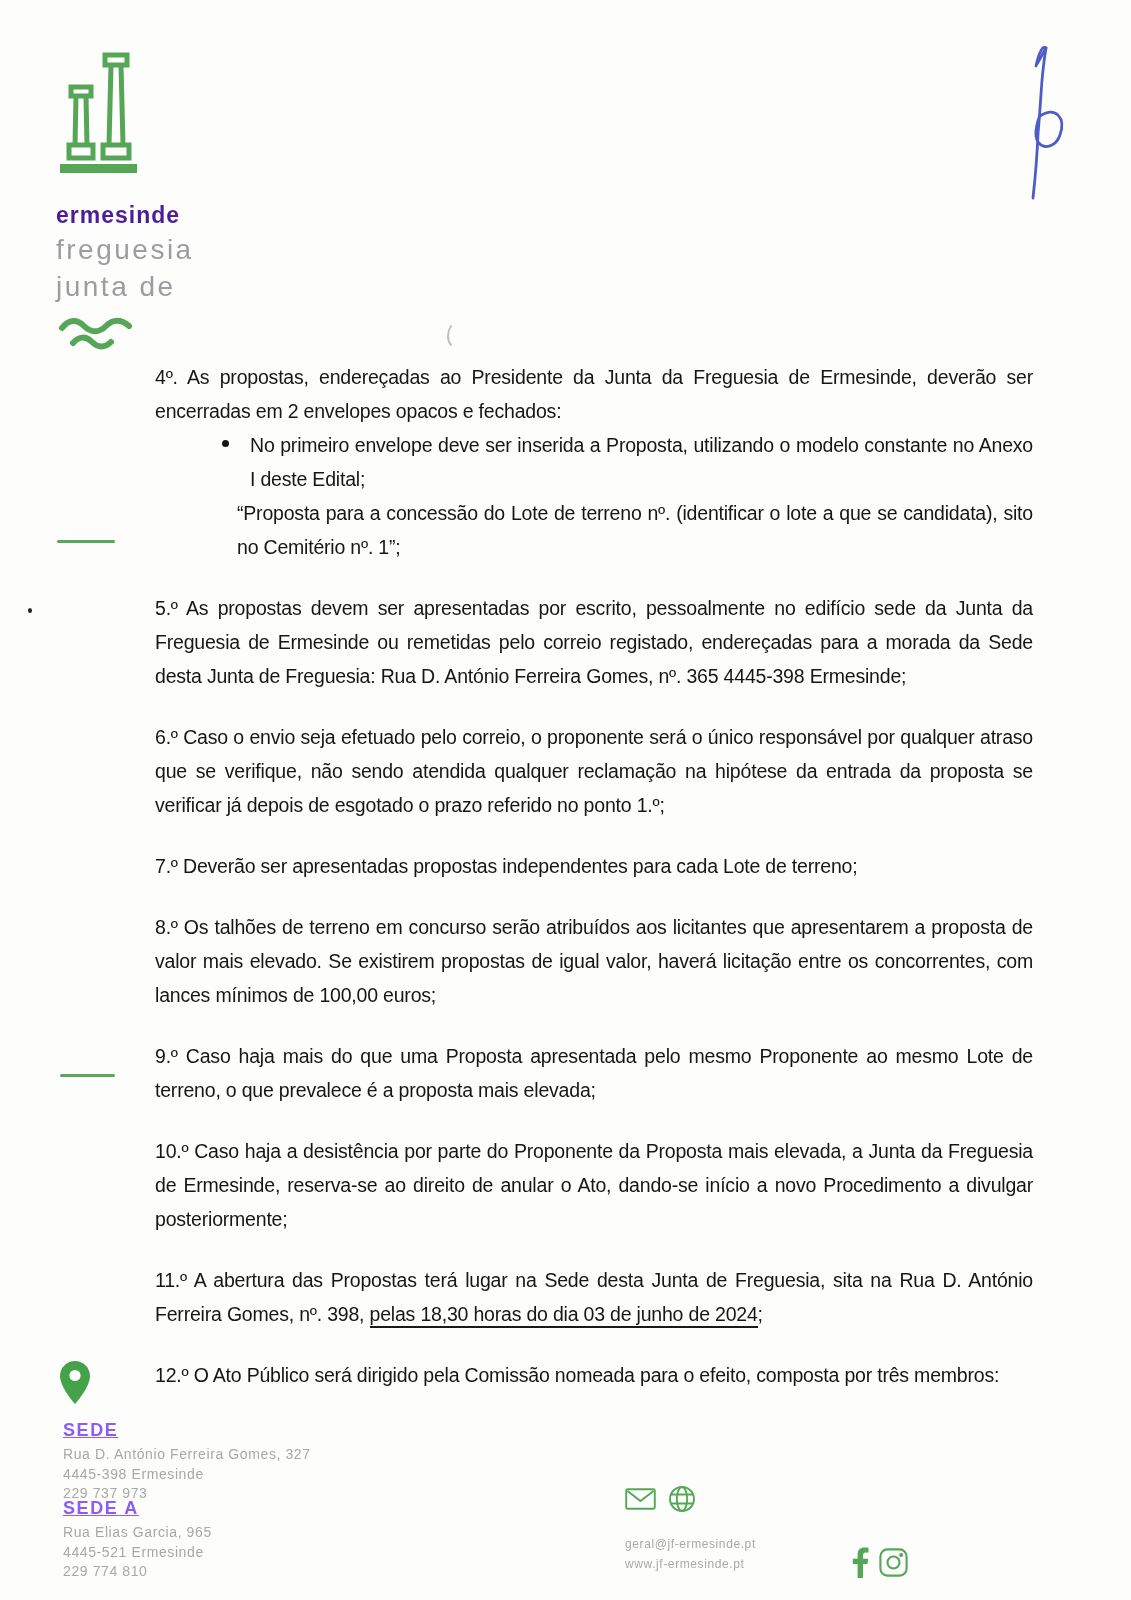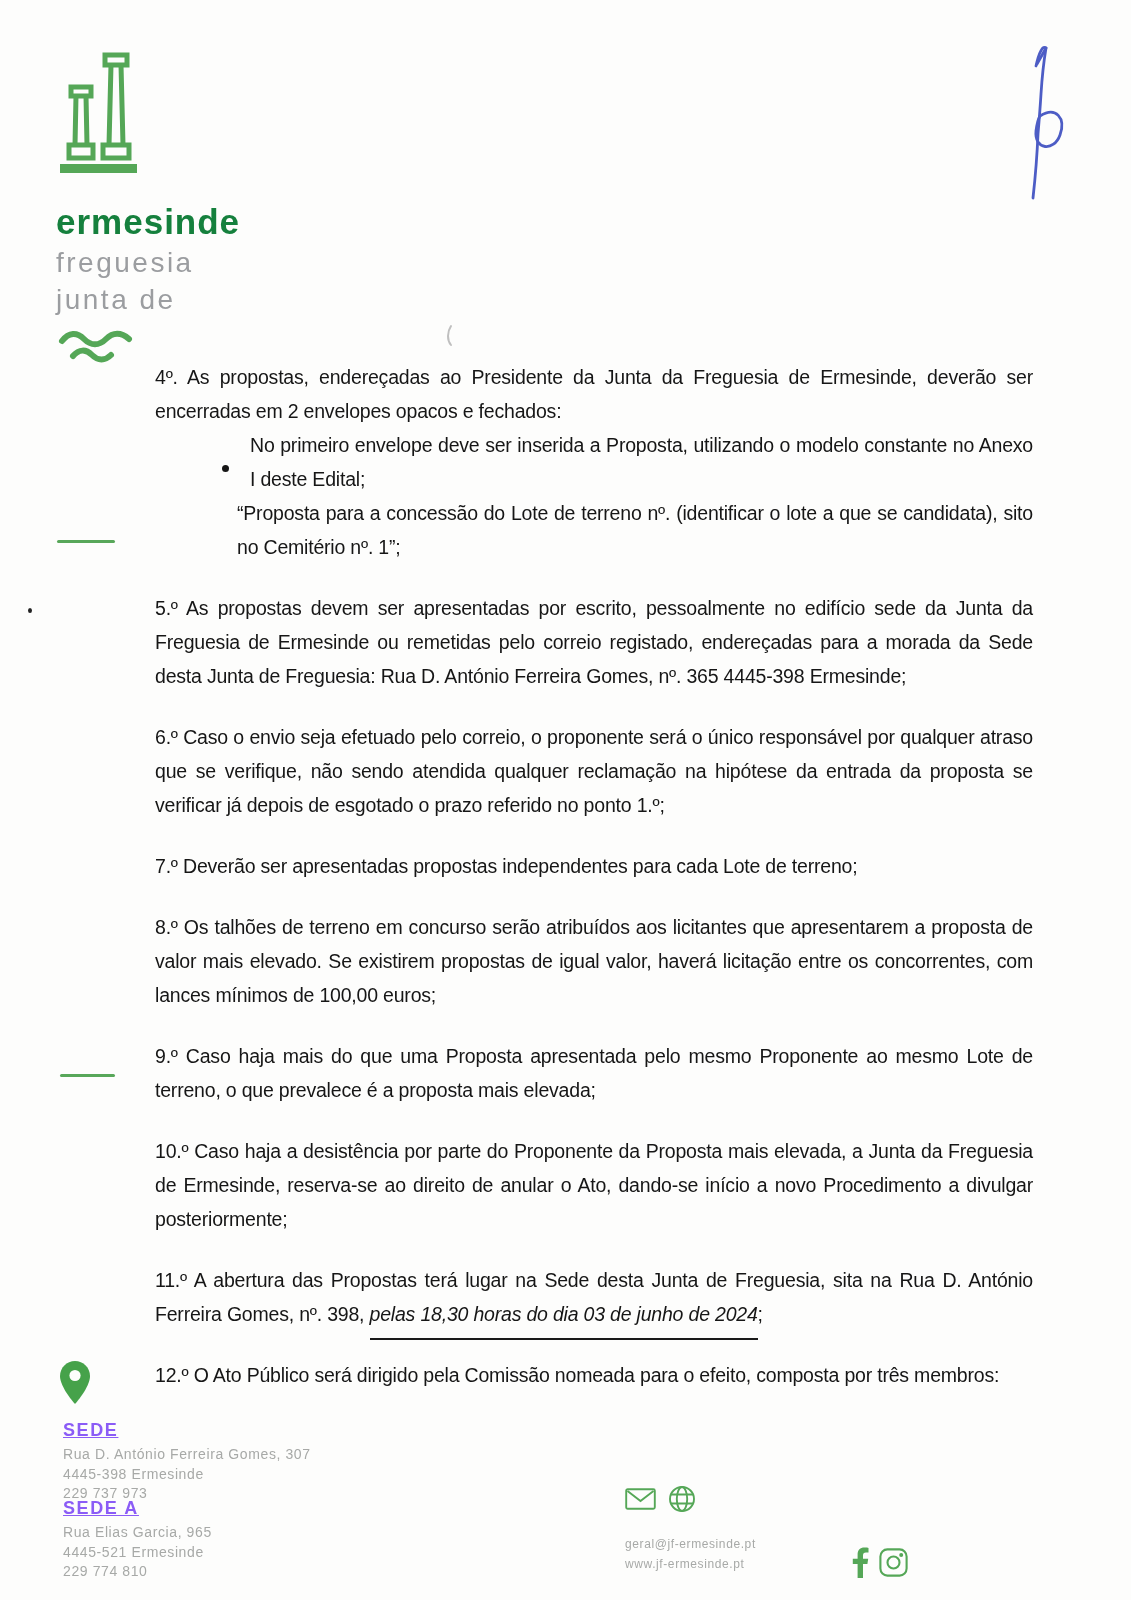--- a/index.html
+++ b/index.html
@@ -12,24 +12,24 @@
     overflow: hidden;
     font-family: "Liberation Sans", sans-serif;
     color: #161616;
   }
 
   
   .logo-block { position: absolute; left: 56px; top: 52px; width: 260px; }
   .logo-columns { display: block; margin-left: 4px; }
   .logo-brand {
     margin-top: 10px;
-    font-size: 35px;
+    font-size: 23px;
     font-weight: 700;
     letter-spacing: 1px;
-    color: #15803d;
+    color: #4c1d95;
   }
   .logo-sub {
     font-size: 28px;
     font-weight: 400;
     letter-spacing: 2.5px;
     color: #9b9da0;
     line-height: 33px;
     margin-top: 4px;
   }
   .logo-waves { display: block; margin-top: 12px; margin-left: 2px; }
@@ -49,31 +49,31 @@
     position: absolute;
     left: 155px;
     top: 360px;
     width: 878px;
     font-size: 19.5px;
     line-height: 34px;
     letter-spacing: -0.2px;
   }
   .para { margin: 0 0 27px 0; text-align: justify; }
   .para.tight { margin-bottom: 0; }
-  .bullet-row { display: flex; align-items: center; padding-left: 67px; }
+  .bullet-row { display: flex; align-items: flex-start; padding-left: 67px; }
   .bullet-dot {
     flex: none;
     width: 7px; height: 7px;
     margin-top: 12px;
     border-radius: 50%;
     background: #161616;
   }
   .bullet-text { padding-left: 21px; flex: 1; text-align: justify; }
   .quote { margin: 0 0 27px 82px; text-align: justify; }
-  .u { border-bottom: 2.5px solid #1a1a1a; padding-bottom: 13px; font-style: italic; }
+  .u { border-bottom: 2.5px solid #1a1a1a; padding-bottom: 1px; }
 
   
   .pin { position: absolute; left: 59px; top: 1360px; }
   .addr-block { position: absolute; left: 63px; font-size: 14px; letter-spacing: 0.6px; }
   .addr-block.sede { top: 1420px; }
   .addr-block.posto { top: 1498px; }
   .addr-title { color: #8b5cf6; font-weight: 700; letter-spacing: 1.6px; font-size: 18px; margin-bottom: 4px; text-decoration: underline; }
   .addr-line { color: #a7a9a7; line-height: 19.5px; }
 
   .contact-block { position: absolute; left: 625px; top: 1484px; }
@@ -154,21 +154,21 @@
     <p class="para">12.º O Ato Público será dirigido pela Comissão nomeada para o efeito, composta por três membros:</p>
   </div>
 
   <svg class="pin" width="32" height="46" viewBox="0 0 32 46">
     <path d="M16 1 C7.7 1 1 7.7 1 16 C1 27.5 16 44 16 44 C16 44 31 27.5 31 16 C31 7.7 24.3 1 16 1 Z" fill="#46a24a"></path>
     <circle cx="16" cy="15.5" r="5.6" fill="#fdfdfc"></circle>
   </svg>
 
   <div class="addr-block sede">
     <div class="addr-title">SEDE</div>
-    <div class="addr-line">Rua D. António Ferreira Gomes, 307</div>
+    <div class="addr-line">Rua D. António Ferreira Gomes, 327</div>
     <div class="addr-line">4445-398 Ermesinde</div>
     <div class="addr-line">229 737 973</div>
   </div>
 
   <div class="addr-block posto">
     <div class="addr-title">SEDE A</div>
     <div class="addr-line">Rua Elias Garcia, 965</div>
     <div class="addr-line">4445-521 Ermesinde</div>
     <div class="addr-line">229 774 810</div>
   </div>

